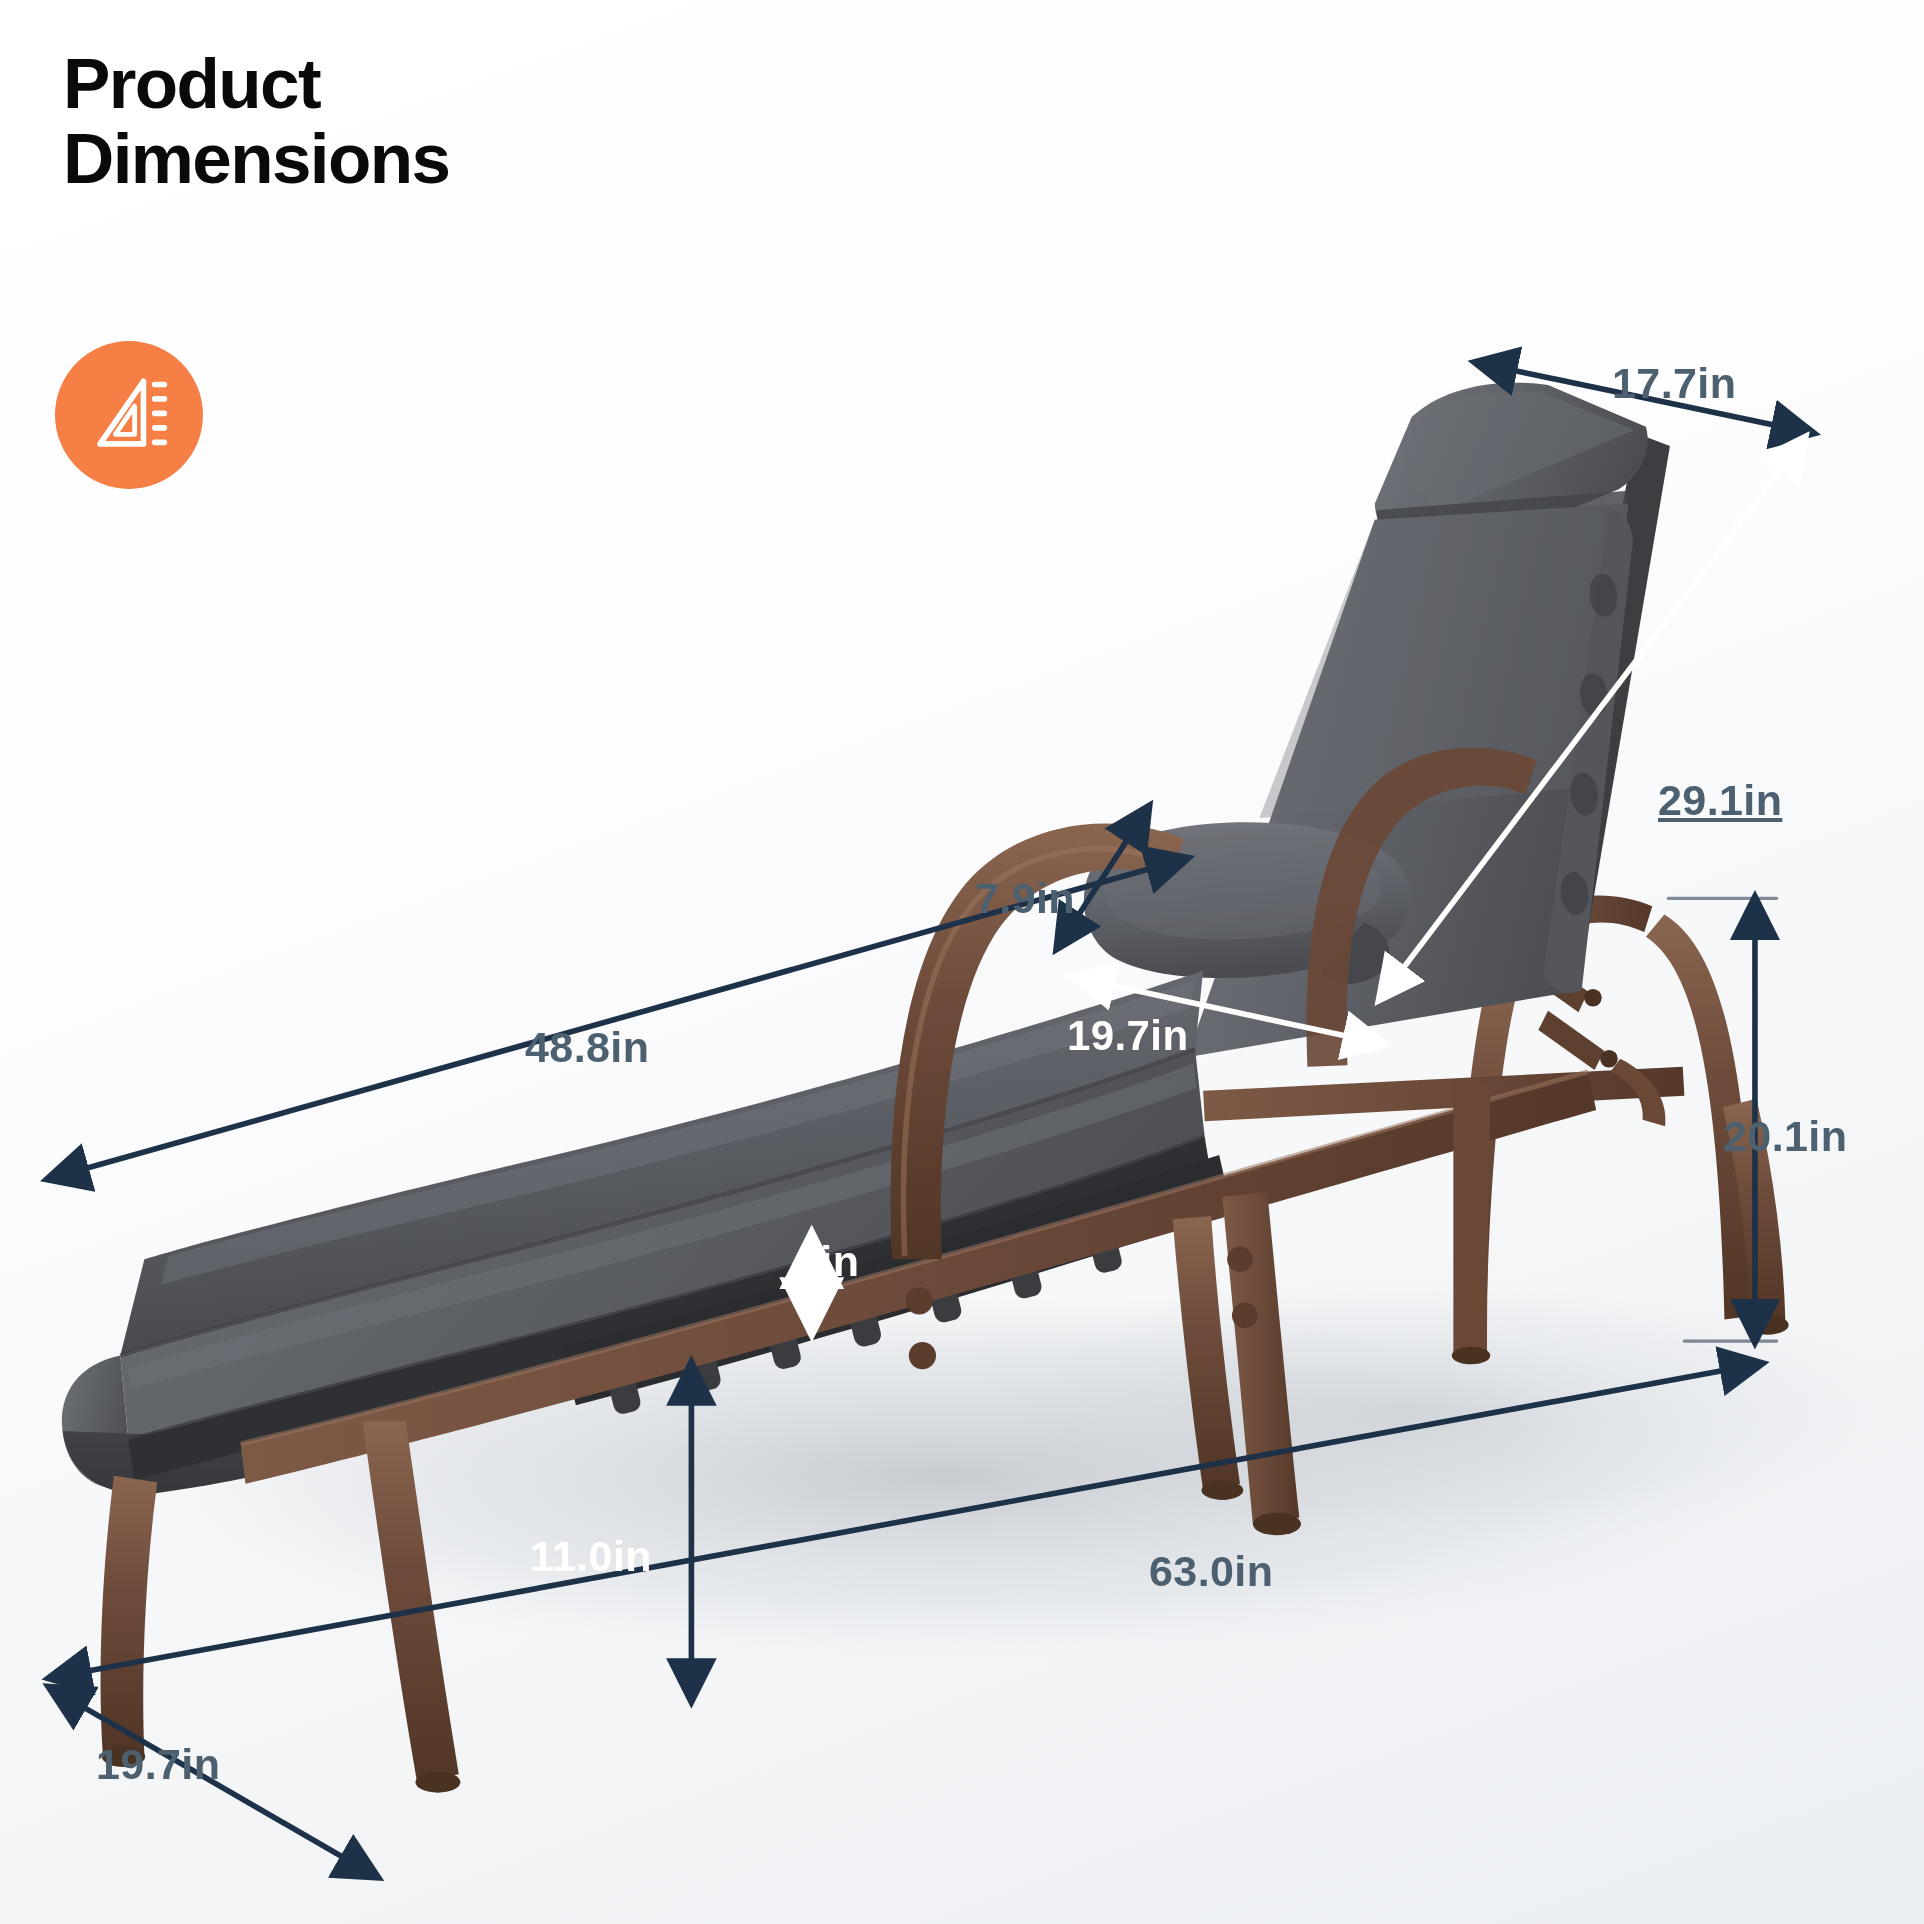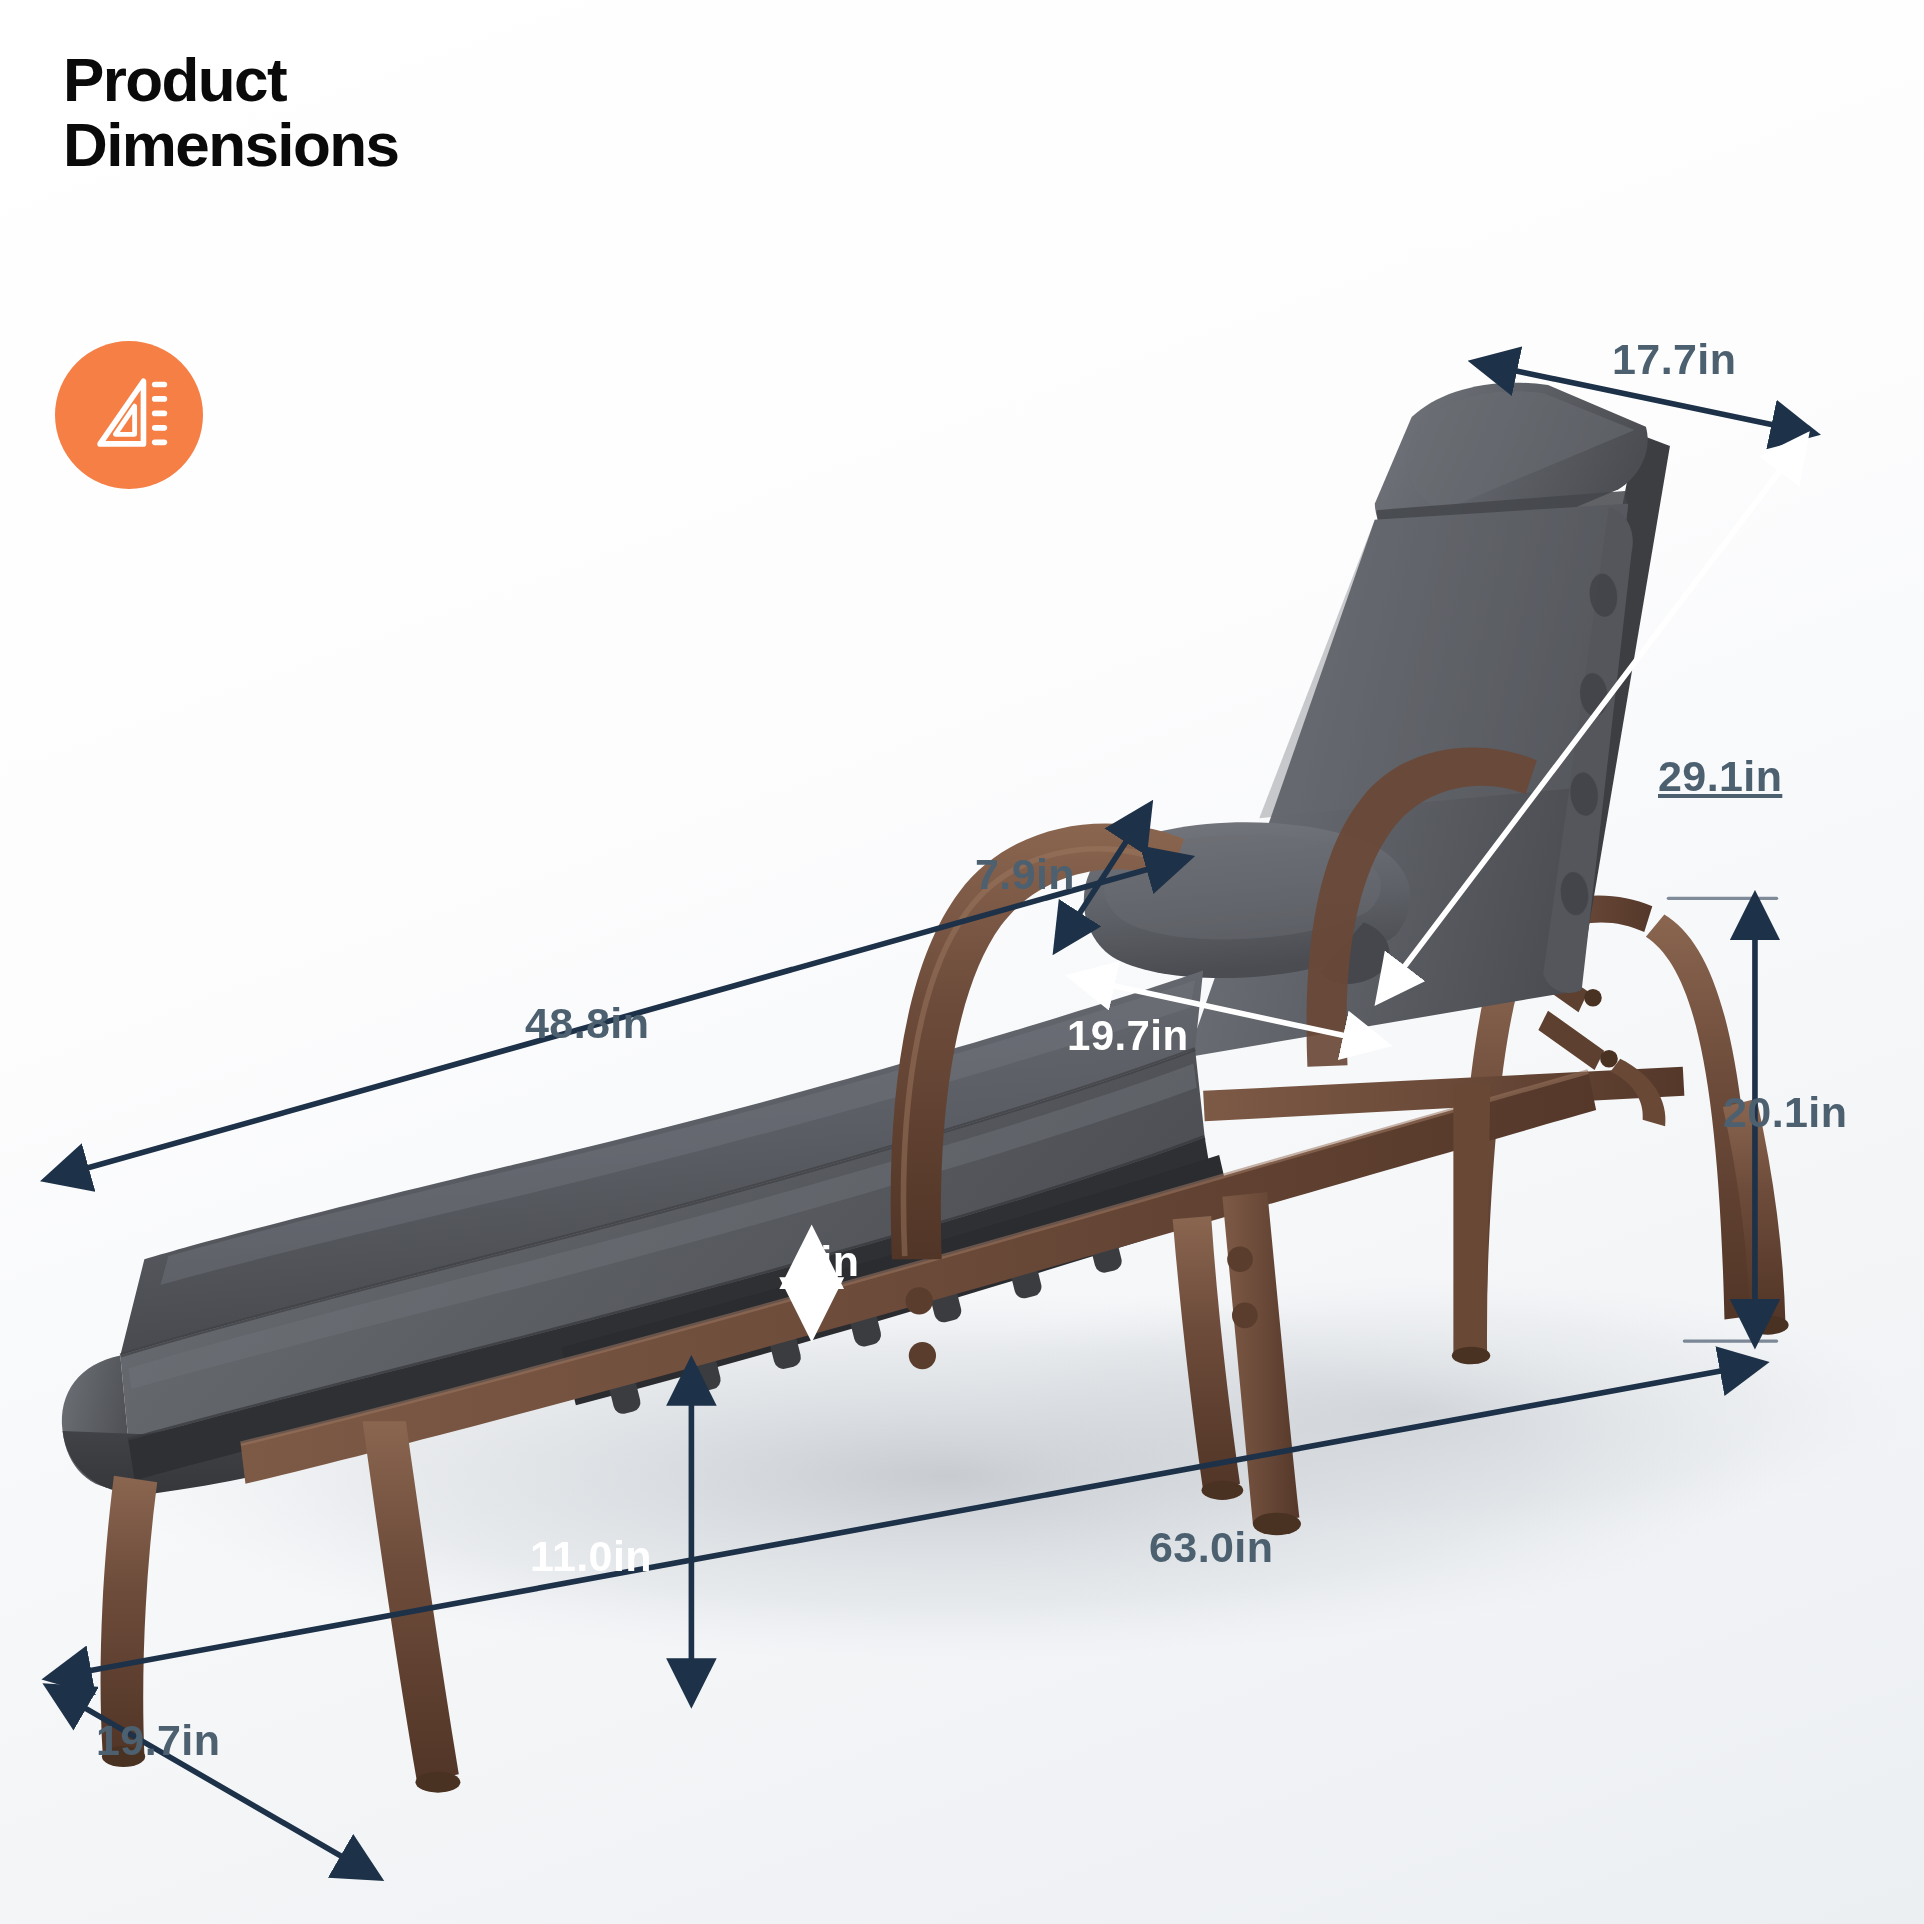--- a/index.html
+++ b/index.html
@@ -19,21 +19,21 @@
   
   #header {
     position: absolute;
     left: 63px;
     top: 47px;
     width: 802px;
   }
   #page-title {
     font-family: "Liberation Sans", sans-serif;
     font-weight: bold;
-    font-size: 62px;
+    font-size: 71px;
     line-height: 1.05;
     letter-spacing: -1.6px;
     color: #0a0a0a;
     margin: 0;
     white-space: pre-line;
   }
   #badge {
     position: absolute;
     left: 55px;
     top: 341px;
@@ -59,21 +59,21 @@
   
   .dim-label {
     position: absolute;
     font-family: "Liberation Sans", sans-serif;
     font-weight: bold;
     font-size: 43px;
     letter-spacing: 0.4px;
     white-space: nowrap;
     user-select: none;
   }
-  .dim-dark  { color: #4c6070; }
+  .dim-dark  { color: #4c6070; margin-top: 24px; }
   .dim-light { color: #ffffff; }
 
   .l-177  { left: 1612px; top: 335px; }
   .l-291  { left: 1658px; top: 752px; text-decoration: underline; }
   .l-79   { left: 975px; top: 850px; }
   .l-197a { left: 1067px; top: 1012px; font-size: 42px; }
   .l-488  { left: 525px;  top: 999px; }
   .l-4in  { left: 796px; top: 1237px; }
   .l-201  { left: 1723px; top: 1088px; }
   .l-110  { left: 530px;  top: 1532px; }

